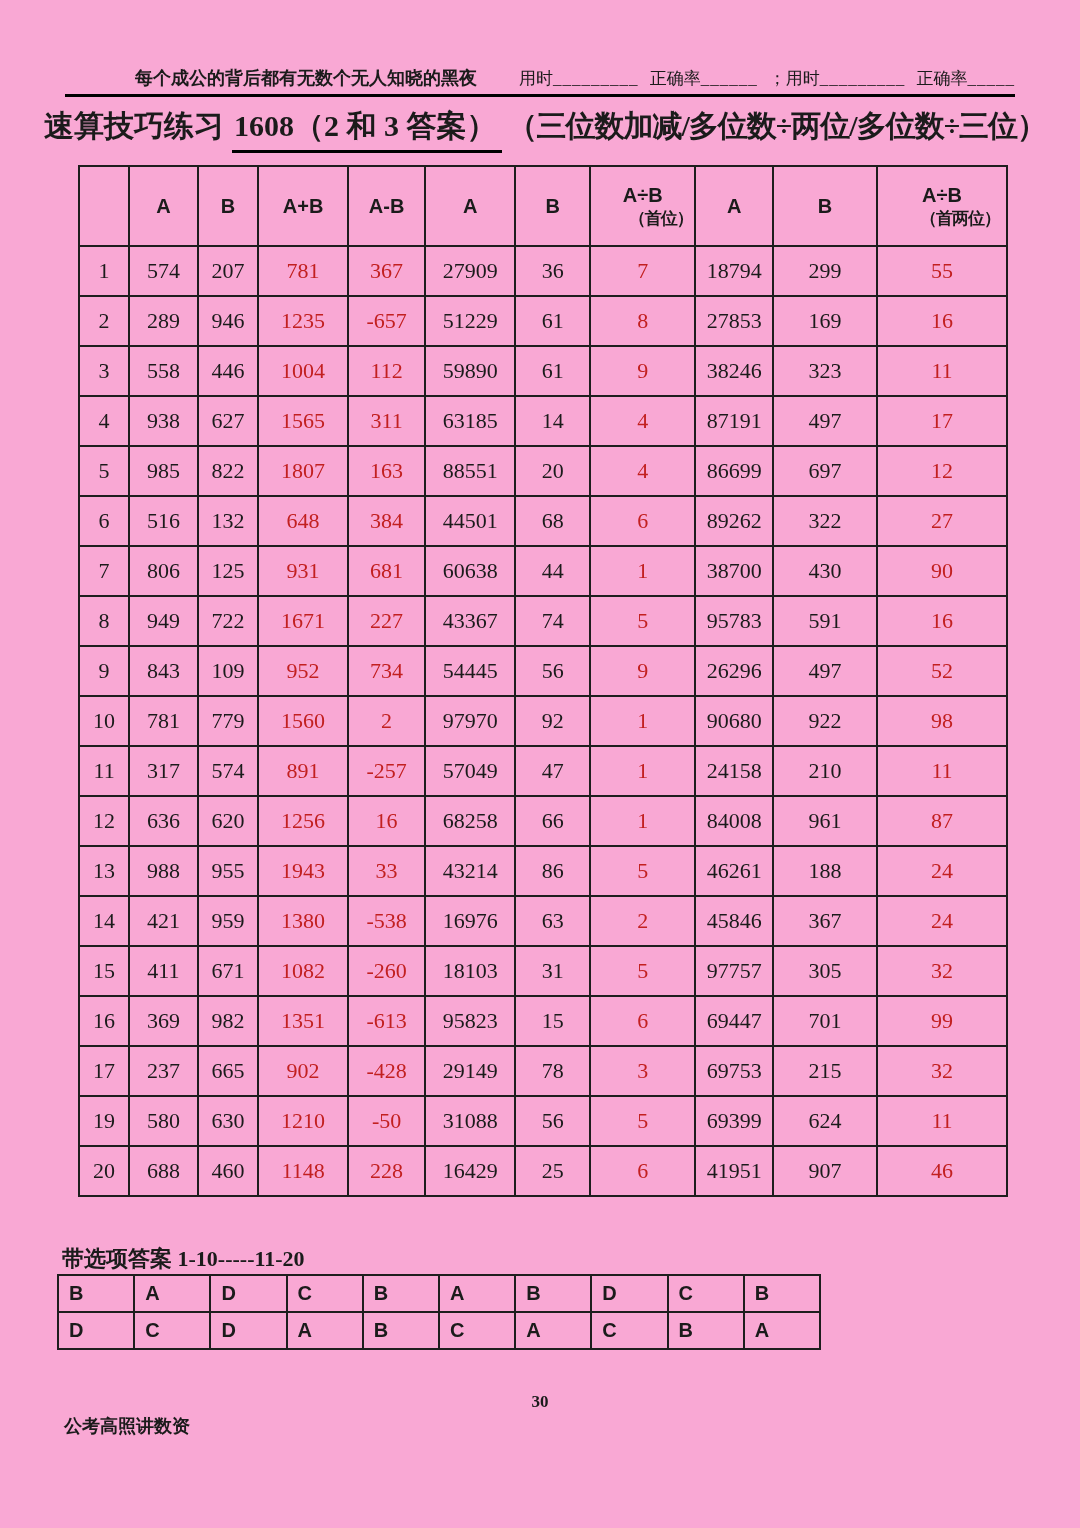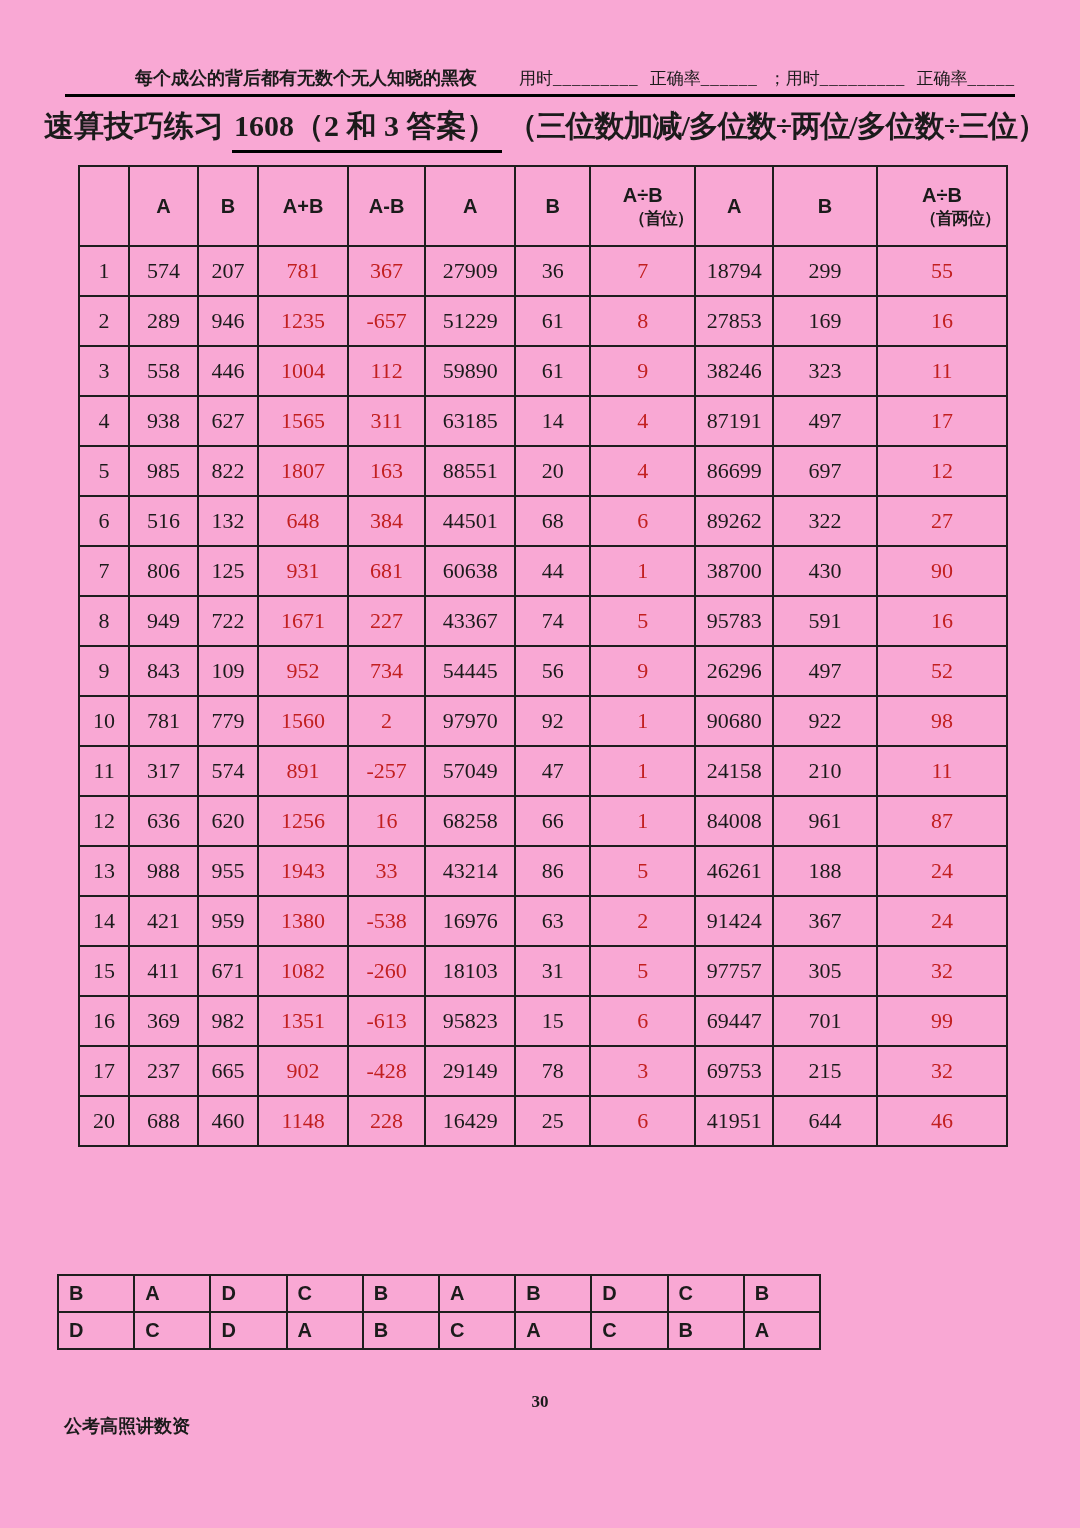--- a/index.html
+++ b/index.html
@@ -326,21 +326,21 @@
         </tr>
         <tr>
           <td>14</td>
           <td>421</td>
           <td>959</td>
           <td class="red">1380</td>
           <td class="red">-538</td>
           <td>16976</td>
           <td>63</td>
           <td class="red">2</td>
-          <td>91424</td>
+          <td>45846</td>
           <td>367</td>
           <td class="red">24</td>
         </tr>
         <tr>
           <td>15</td>
           <td>411</td>
           <td>671</td>
           <td class="red">1082</td>
           <td class="red">-260</td>
           <td>18103</td>
@@ -370,35 +370,49 @@
           <td class="red">902</td>
           <td class="red">-428</td>
           <td>29149</td>
           <td>78</td>
           <td class="red">3</td>
           <td>69753</td>
           <td>215</td>
           <td class="red">32</td>
         </tr>
         <tr>
+          <td>19</td>
+          <td>580</td>
+          <td>630</td>
+          <td class="red">1210</td>
+          <td class="red">-50</td>
+          <td>31088</td>
+          <td>56</td>
+          <td class="red">5</td>
+          <td>69399</td>
+          <td>624</td>
+          <td class="red">11</td>
+        </tr>
+        <tr>
           <td>20</td>
           <td>688</td>
           <td>460</td>
           <td class="red">1148</td>
           <td class="red">228</td>
           <td>16429</td>
           <td>25</td>
           <td class="red">6</td>
           <td>41951</td>
-          <td>644</td>
+          <td>907</td>
           <td class="red">46</td>
         </tr>
       </tbody>
   </table>
 
+  <div class="ans-label">带选项答案 1-10-----11-20</div>
 
   <table class="ans">
     <tbody>
         <tr>
           <td>B</td>
           <td>A</td>
           <td>D</td>
           <td>C</td>
           <td>B</td>
           <td>A</td>

